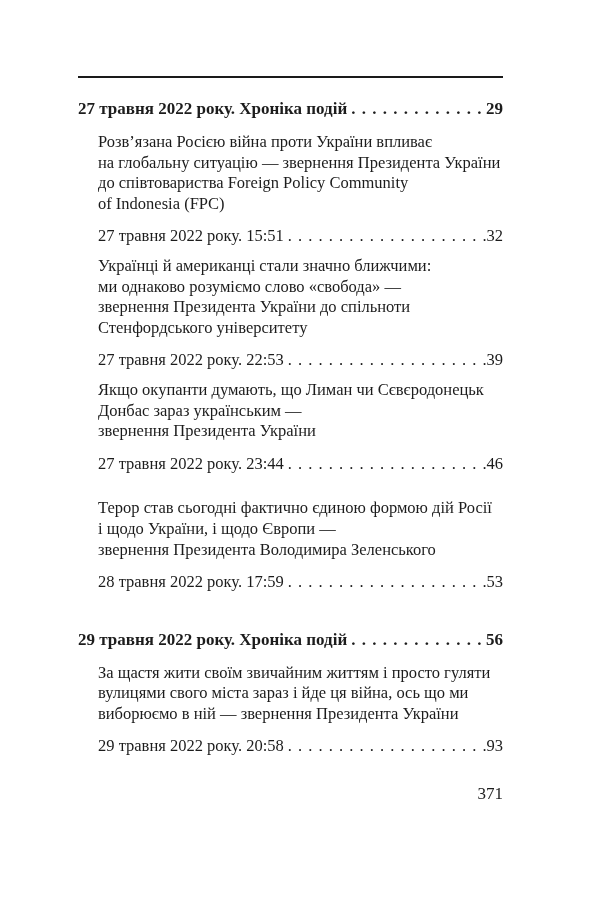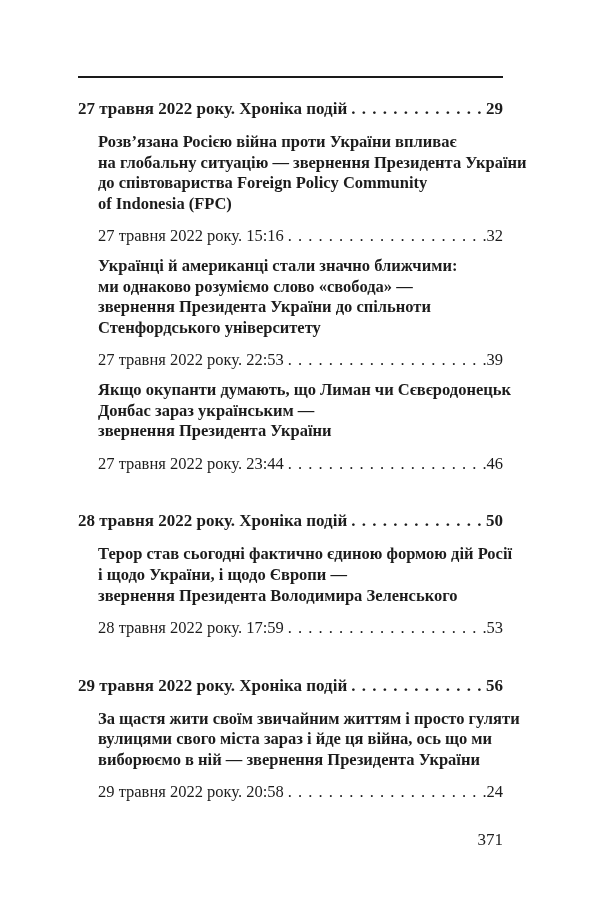--- a/index.html
+++ b/index.html
@@ -41,21 +41,20 @@
     margin-top: 12px;
     padding-left: 20px;
     font-size: 16.5px;
     line-height: 20.6px;
   }
   .toc-entry + .toc-entry {
     margin-top: 9px;
   }
   .entry-line {
     white-space: nowrap;
-    font-weight: bold;
   }
   .leader-line {
     display: flex;
     align-items: baseline;
   }
   .leader-line .label {
     white-space: nowrap;
     text-align: center;
   }
   .dots {
@@ -94,21 +93,21 @@
     </div>
 
   <div class="toc-entry">
     <div class="entry-lines">
               <div class="entry-line">Розв’язана Росією війна проти України впливає</div>
               <div class="entry-line">на глобальну ситуацію — звернення Президента України</div>
               <div class="entry-line">до співтовариства Foreign Policy Community</div>
               <div class="entry-line">of Indonesia (FPC)</div>
             </div>
     <div class="leader-line entry-date-line">
-      <span class="label">27 травня 2022 року. 15:16</span>
+      <span class="label">27 травня 2022 року. 15:51</span>
       <span class="dots"></span>
       <span class="pagenum">32</span>
     </div>
   </div>
 
   <div class="toc-entry">
     <div class="entry-lines">
               <div class="entry-line">Українці й американці стали значно ближчими:</div>
               <div class="entry-line">ми однаково розуміємо слово «свобода» —</div>
               <div class="entry-line">звернення Президента України до спільноти</div>
@@ -129,25 +128,20 @@
             </div>
     <div class="leader-line entry-date-line">
       <span class="label">27 травня 2022 року. 23:44</span>
       <span class="dots"></span>
       <span class="pagenum">46</span>
     </div>
   </div>
 </section>
 
   <section class="toc-section">
-    <div class="toc-heading leader-line">
-      <span class="label">28 травня 2022 року. Хроніка подій</span>
-      <span class="dots"></span>
-      <span class="pagenum">50</span>
-    </div>
 
   <div class="toc-entry">
     <div class="entry-lines">
               <div class="entry-line">Терор став сьогодні фактично єдиною формою дій Росії</div>
               <div class="entry-line">і щодо України, і щодо Європи —</div>
               <div class="entry-line">звернення Президента Володимира Зеленського</div>
             </div>
     <div class="leader-line entry-date-line">
       <span class="label">28 травня 2022 року. 17:59</span>
       <span class="dots"></span>
@@ -165,21 +159,21 @@
 
   <div class="toc-entry">
     <div class="entry-lines">
               <div class="entry-line">За щастя жити своїм звичайним життям і просто гуляти</div>
               <div class="entry-line">вулицями свого міста зараз і йде ця війна, ось що ми</div>
               <div class="entry-line">виборюємо в ній — звернення Президента України</div>
             </div>
     <div class="leader-line entry-date-line">
       <span class="label">29 травня 2022 року. 20:58</span>
       <span class="dots"></span>
-      <span class="pagenum">24</span>
+      <span class="pagenum">93</span>
     </div>
   </div>
 </section>
 
 </div>
     <div class="folio">371</div>
   </div>
 </div>
 
 </body></html>

